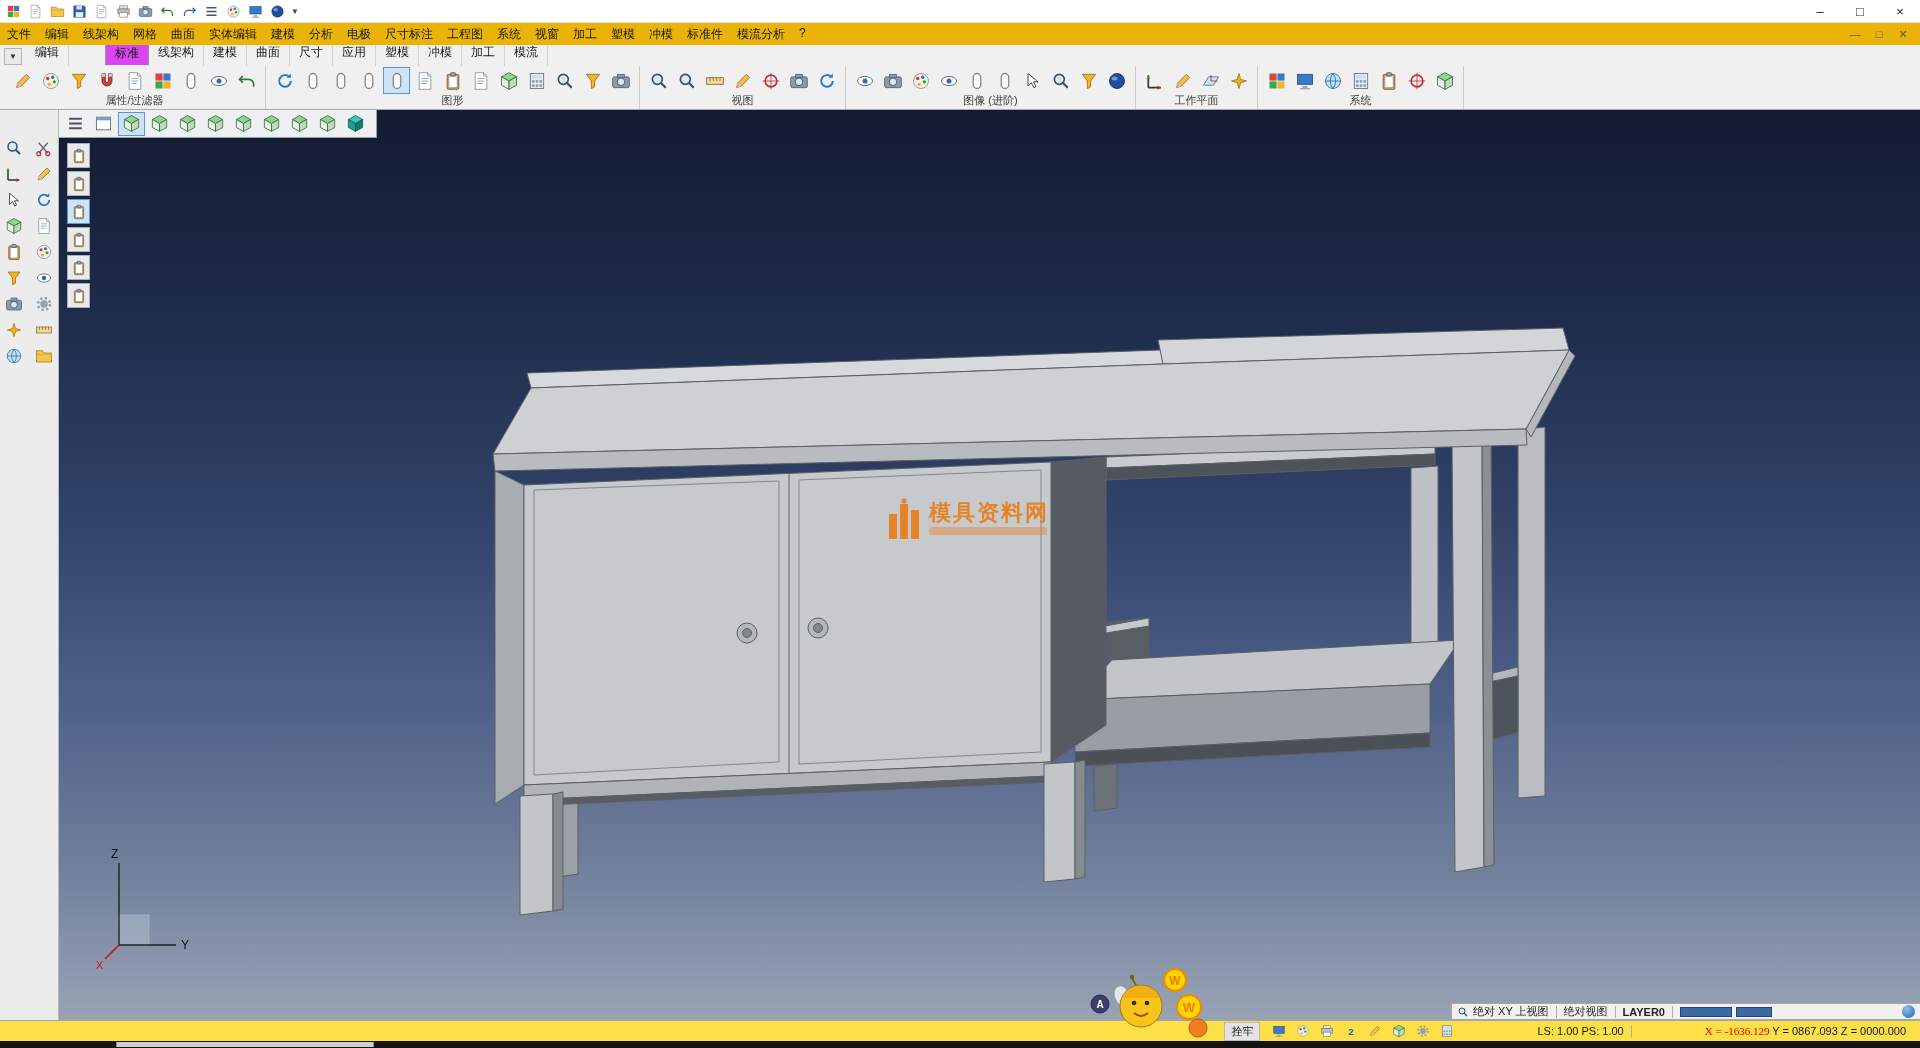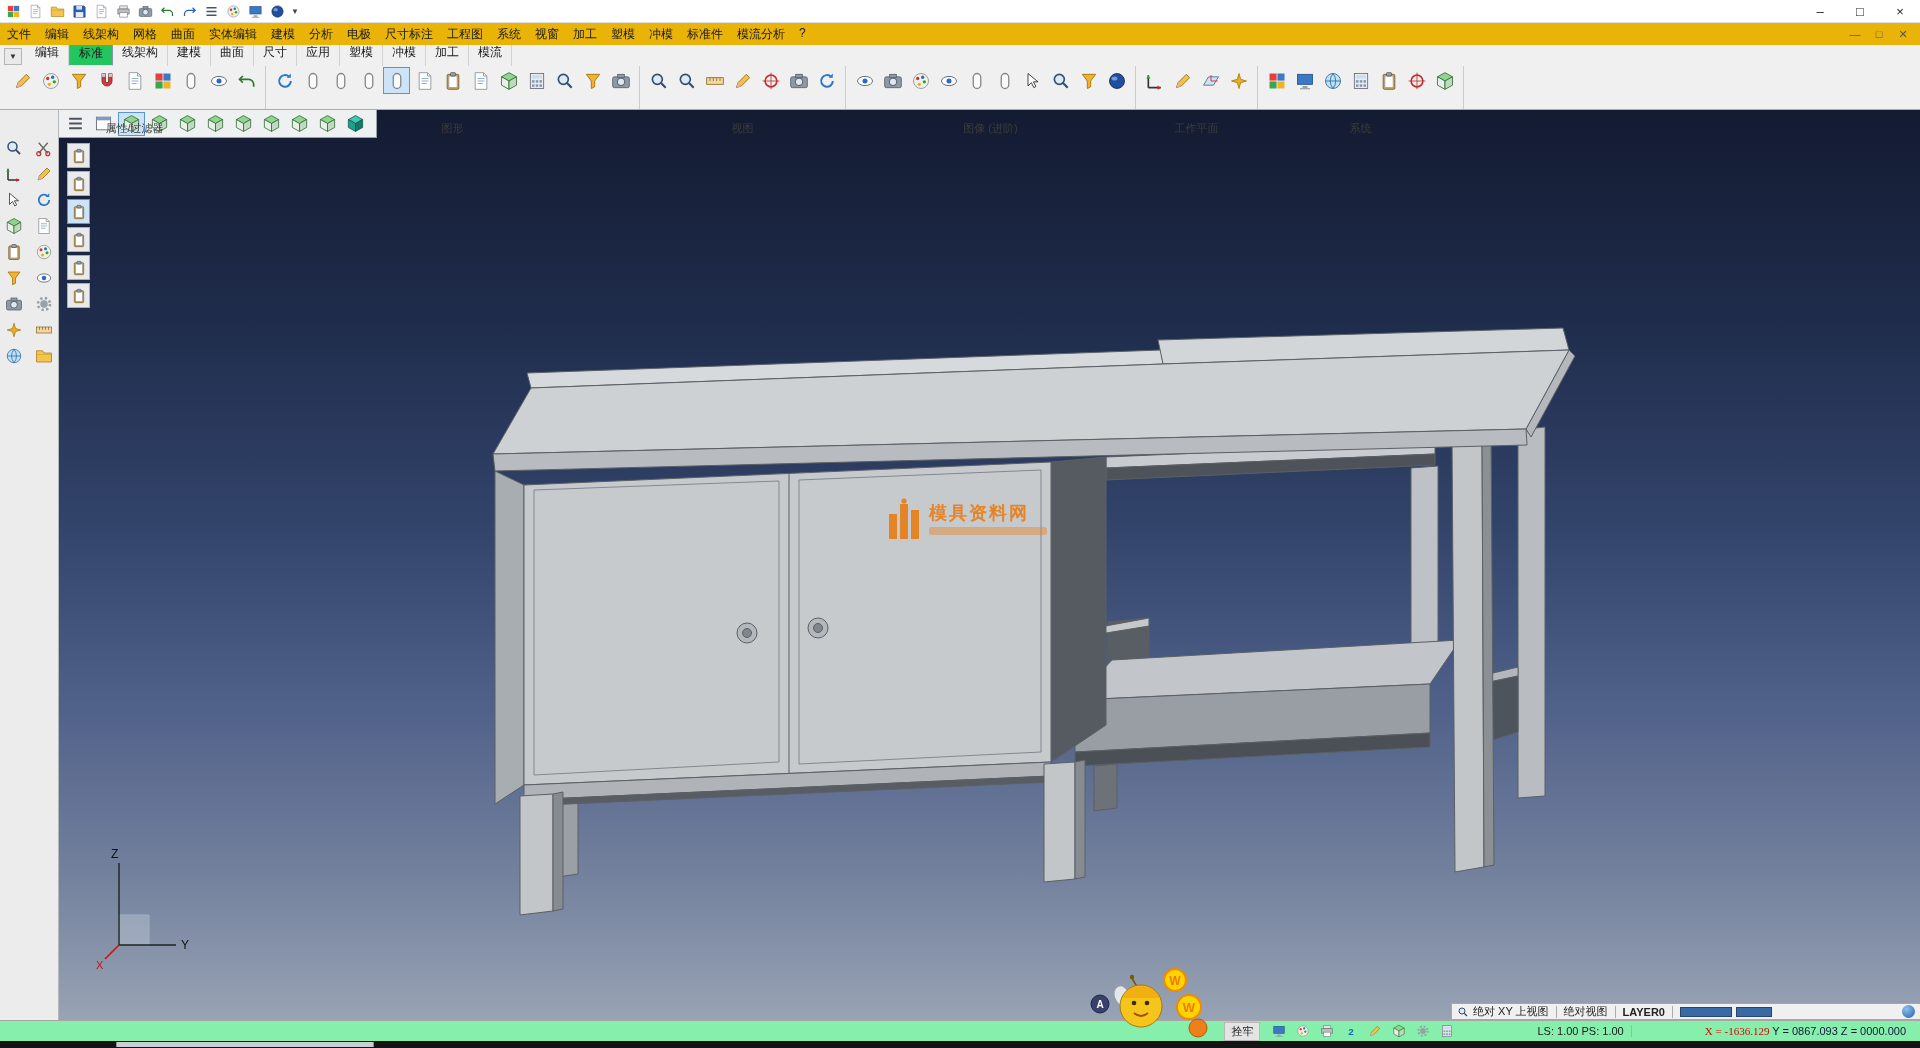--- a/index.html
+++ b/index.html
@@ -17,60 +17,60 @@
   
   .menubar{position:absolute;left:0;top:23px;right:0;height:22px;background:#eab308;display:flex;align-items:center;padding-left:0;z-index:19;}
   .menu-item{padding:2px 7px;white-space:nowrap;}
   .mdi-controls{margin-left:auto;display:flex;gap:10px;padding-right:10px;color:#555;font-size:11px;}
   .mdi-glyph{width:14px;text-align:center;}
 
   
   .tabbar{position:absolute;left:0;top:45px;right:0;height: 21px;background:#f0f0f0;display:flex;align-items:flex-end;padding-left:4px;z-index:18;}
   .tab-drop{width:18px;height:17px;display:flex;align-items:center;justify-content:center;font-size:8px;color:#333;border:1px solid #b5b5b5;background:#e9e9e9;margin-right:4px;margin-bottom:1px;}
   .tab{padding:2px 9px 3px;border-right:1px solid #d2d2d2;white-space:nowrap;}
-  .tab.active{background:#22c55e;border:1px solid #8a97a8;border-bottom-color:#fdfdfd;}
+  .tab.active{background:#d946ef;border:1px solid #8a97a8;border-bottom-color:#fdfdfd;margin-left:36px;}
 
   
   .ribbon{position:absolute;left:0;top:66px;right:0;height:44px;background:#f0f0f0;border-bottom:1px solid #a9adb2;display:flex;align-items:stretch;padding-left:4px;z-index:17;}
   .tb-group{display:flex;flex-direction:column;border-right:1px solid #cccccc;padding:1px 5px 0;}
   .tb-icons{display:flex;gap:1px;}
   .tb-icon{width:27px;height:27px;display:flex;align-items:center;justify-content:center;border:1px solid transparent;}
   .tb-icon.active{background:#cde3f8;border-color:#5a96d0;}
-  .tb-label{font-size:11px;color:#3c3c3c;text-align:center;height:14px;line-height:13px;margin-top:28px;}
+  .tb-label{font-size:11px;color:#3c3c3c;text-align:center;height:14px;line-height:13px;}
 
   
   .sidebar{position:absolute;left:0;top:110px;bottom:28px;width:59px;background:#ececec;border-right:1px solid #b4b8bc;padding-top:26px;z-index:5;}
   .sidebar-grid{display:grid;grid-template-columns:26px 26px;gap:3px 4px;justify-content:center;}
   .sb-btn{width:26px;height:23px;display:flex;align-items:center;justify-content:center;border:1px solid transparent;}
 
   
   .viewport{position:absolute;left:59px;top:110px;right:0;bottom:28px;overflow:hidden;
     background:linear-gradient(180deg,#131b31 0%,#1e2b4a 22%,#32436a 45%,#4f6089 65%,#73819d 84%,#98a3b4 100%);}
   .model-svg{position:absolute;left:0;top:0;width:100%;height:100%;}
 
   .view-strip{position:absolute;left:0;top:0;width:318px;height:28px;display:flex;align-items:center;gap:1px;padding:0 3px;background:#eef0f2;border-right:1px solid #98a0a8;border-bottom:1px solid #98a0a8;}
   .vs-btn{width:27px;height:24px;display:flex;align-items:center;justify-content:center;border:1px solid transparent;}
   .vs-btn.active{background:#cde3f8;border-color:#5a96d0;}
 
   .mini-bar{position:absolute;left:8px;top:33px;display:flex;flex-direction:column;gap:3px;}
   .mini-btn{width:23px;height:25px;display:flex;align-items:center;justify-content:center;background:#e9eaec;border:1px solid #a8aeb4;}
   .mini-btn.active{background:#cde3f8;border-color:#5a96d0;}
 
   .watermark{position:absolute;left:829px;top:388px;display:flex;align-items:center;gap:7px;opacity:.92;}
-  .wm-title{font-size:18px;font-weight:bold;color:#e87f1a;letter-spacing:2px;line-height:20px;}
+  .wm-title{font-size:22px;font-weight:bold;color:#e87f1a;letter-spacing:2px;line-height:20px;}
   .wm-sub{height:8px;width:118px;background:rgba(232,127,26,.45);border-radius:2px;margin-top:4px;}
 
   
   .status-top{position:absolute;right:0;bottom:0;width:469px;height:17px;background:#f0f0f0;border:1px solid #a6a6a6;border-right:none;display:flex;align-items:center;font-size:11px;color:#222;padding:0 5px;z-index:8;}
   .st-sep{width:1px;height:12px;background:#aeaeae;margin:0 7px;}
   .layer-name{font-weight:bold;}
   .swatch{height:10px;background:#3a6aa5;border:1px solid #25476e;margin-right:4px;}
   .blue-orb{width:13px;height:13px;border-radius:50%;background:radial-gradient(circle at 35% 30%,#8fc0ee,#1f5fae);margin-left:auto;}
 
-  .statusbar{position:absolute;left:0;top:1020px;right:0;height:21px;background:#86efac;border-top:1px solid #a6a6a6;display:flex;align-items:center;font-size:11px;z-index:10;padding-right:14px;}
+  .statusbar{position:absolute;left:0;top:1020px;right:0;height:21px;background:#fde047;border-top:1px solid #a6a6a6;display:flex;align-items:center;font-size:11px;z-index:10;padding-right:14px;}
   .sb-spacer{flex:1;}
   .lock-label{padding:1px 6px;border:1px solid #b9b9b9;background:#e4e4e4;margin-right:8px;white-space:nowrap;}
   .status-icons{display:flex;gap:3px;}
   .st-btn{width:21px;height:17px;display:flex;align-items:center;justify-content:center;}
   .scale-info{margin-left:80px;white-space:nowrap;}
   .units{white-space:nowrap;margin-top:44px;}
   .coords{white-space:nowrap;margin-left:16px;}
   .coord-x{color:#e00000;font-family:Liberation Serif, serif;}
   .coord-yz{color:#17173c;}
 

